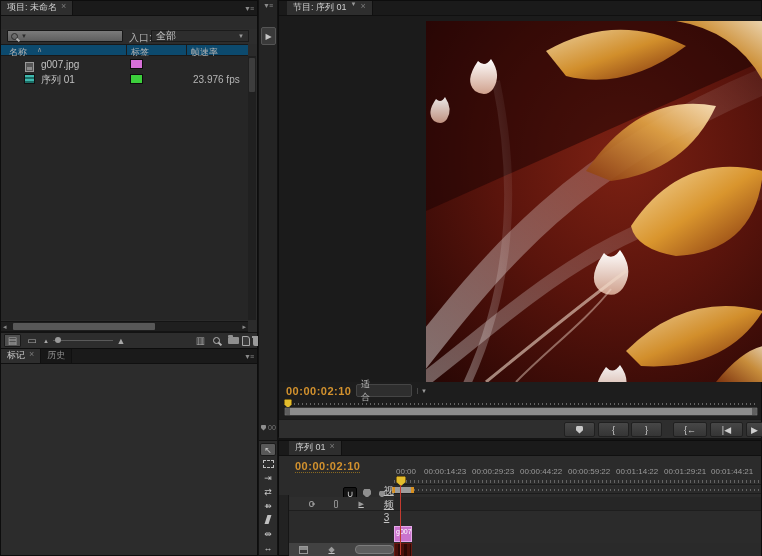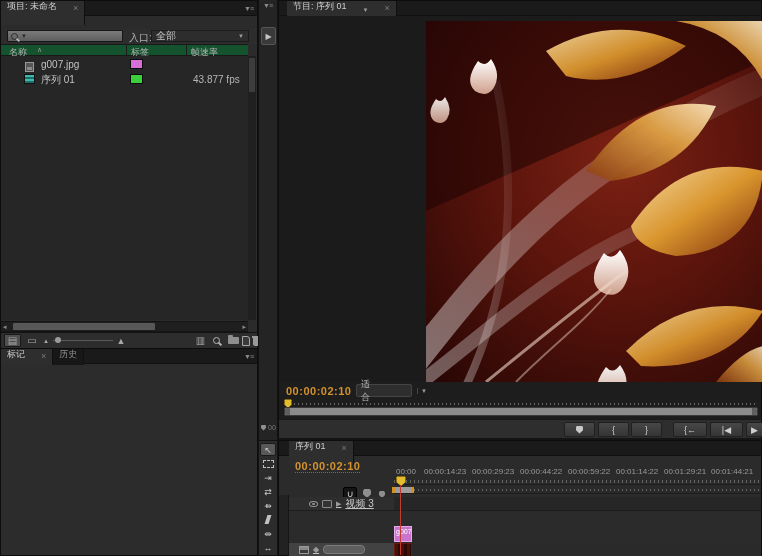--- a/index.html
+++ b/index.html
@@ -7,21 +7,21 @@
   #app {
     position:relative; width:762px; height:556px; overflow:hidden;
     background:#141414; font-family:"Liberation Sans","DejaVu Sans",sans-serif;
     font-size:10px; color:#c2c2c2; -webkit-font-smoothing:antialiased;
   }
   .abs { position:absolute; }
   .panel { position:absolute; background:#2b2b2b; border:1px solid #0d0d0d; }
 
   
   .tabbar { position:absolute; left:0; right:0; top:0; height:15px; background:#1a1a1a; border-bottom:1px solid #101010; display:flex; align-items:stretch; }
-  .tab { display:flex; align-items:flex-end; gap:16px; padding:12px 6px; background:#171717; color:#8f8f8f; font-size:9px; border-right:1px solid #101010; }
+  .tab { display:flex; align-items:flex-start; gap:4px; padding:0 6px; background:#171717; color:#8f8f8f; font-size:9px; border-right:1px solid #101010; }
   .tab.active { background:#2e2e2e; color:#cfcfcf; }
   .tab .x { color:#7a7a7a; font-size:9px; }
   .panelmenu { margin-left:auto; align-self:center; margin-right:4px; color:#8a8a8a; font-size:7px; letter-spacing:-1px; }
 
   
   .i-mag { position:relative; display:inline-block; width:7px; height:7px; border:1px solid #b5b5b5; border-radius:50%; }
   .i-mag::after { content:""; position:absolute; width:4px; height:2px; background:#b5b5b5; transform:rotate(45deg); right:-3px; bottom:-2px; }
   .i-folder { position:relative; display:inline-block; width:11px; height:7px; background:#8f8f8f; border-radius:1px; }
   .i-folder::before { content:""; position:absolute; top:-2px; left:0; width:5px; height:2px; background:#8f8f8f; border-radius:1px 1px 0 0; }
   .i-page { display:inline-block; width:8px; height:10px; border:1px solid #a8a8a8; border-radius:0 3px 0 0; background:#3a3a3a; }
@@ -45,21 +45,21 @@
 
   
   #project { left:0; top:0; width:258px; height:348px; }
   #project .inforow { position:absolute; left:0; right:0; top:15px; height:13px; background:#2d2d2d; display:flex; align-items:center; gap:6px; padding:0 8px; color:#b8b8b8; }
   #project .count { margin-left:auto; color:#aaa; }
   #project .searchrow { position:absolute; left:0; right:0; top:28px; height:15px; background:#2d2d2d; display:flex; align-items:center; }
   .searchbox { position:absolute; left:6px; top:1px; width:116px; height:12px; background:linear-gradient(#7b7b7b,#5e5e5e); border:1px solid #171717; border-radius:1px; display:flex; align-items:center; gap:3px; padding:0 3px; }
   .searchbox .dd { font-size:6px; color:#2b2b2b; }
   #entry-dd { position:absolute; left:150px; top:1px; width:98px; height:12px; background:#2d2d2d; border:1px solid #1b1b1b; display:flex; align-items:center; padding:0 4px; color:#c2c2c2; }
   #entry-dd .dd { margin-left:auto; font-size:6px; color:#9a9a9a; }
-  #project .cols { position:absolute; left:0; right:9px; top:43px; height:12px; background:#14532d; border-top:1px solid #191919; border-bottom:1px solid #191919; color:#b0b0b0; font-size:9px; }
+  #project .cols { position:absolute; left:0; right:9px; top:43px; height:12px; background:#0c4a6e; border-top:1px solid #191919; border-bottom:1px solid #191919; color:#b0b0b0; font-size:9px; }
   #project .cols .sep { position:absolute; top:0; bottom:0; width:1px; background:#1c1c1c; }
   #project .list { position:absolute; left:0; right:9px; top:55px; height:264px; background:#262626; }
   .prow { position:absolute; left:0; right:0; height:15px; display:flex; align-items:center; }
   .prow .name { position:absolute; left:40px; }
   .prow .sw { position:absolute; left:129px; top:2px; }
   .prow .fps { position:absolute; left:192px; color:#b5b5b5; }
   #project .hscroll { position:absolute; left:0; right:9px; top:320px; height:11px; background:#1f1f1f; border-top:1px solid #141414; border-bottom:1px solid #141414; }
   #project .hscroll .thumb { position:absolute; left:12px; top:1px; width:142px; height:7px; background:#585858; border-radius:1px; }
   #project .hscroll .ar { position:absolute; top:0; color:#8a8a8a; font-size:7px; line-height:9px; }
   #project .ptoolbar { position:absolute; left:0; right:0; top:331px; height:16px; background:#2d2d2d; border-top:1px solid #131313; }
@@ -108,21 +108,21 @@
   #snap-btn { position:absolute; left:64px; top:46px; width:14px; height:13px; background:#141414; border:1px solid #000; border-radius:2px; color:#d8d8d8; font-size:9px; display:flex; align-items:center; justify-content:center; }
   .tl-marker-ico { position:absolute; top:48px; }
   #ruler { position:absolute; left:115px; right:0; top:22px; height:22px; color:#9a9a9a; font-size:8px; border-bottom:1px solid #1c1c1c; overflow:hidden; }
   #ruler .tick { position:absolute; top:4px; white-space:nowrap; }
   #ruler .tickline { position:absolute; left:0; right:0; bottom:1px; height:3px; }
   #workstrip { position:absolute; left:115px; right:0; top:45px; height:8px; background:#2a2a2a; border-bottom:1px solid #1c1c1c; }
   #workbar { position:absolute; left:-2px; top:1px; width:22px; height:6px; background:#9c9c9c; border-left:3px solid #d79020; border-right:3px solid #d79020; }
   #tl-playpin { position:absolute; left:117px; top:35px; width:10px; height:10px; z-index:5; }
   #tl-redline { position:absolute; left:121px; top:44px; bottom:0; width:1px; background:#c23b30; z-index:6; }
   .gutter { position:absolute; left:0; width:10px; top:54px; bottom:0; background:#222; border-right:1px solid #161616; }
-  .trackrow .hdr { position:absolute; left:10px; width:105px; height:100%; background:#2e2e2e; border-bottom:1px solid #1e1e1e; display:flex; align-items:center; gap:4px; padding-left:20px;text-decoration:underline; }
+  .trackrow .hdr { position:absolute; left:10px; width:105px; height:100%; background:#2e2e2e; border-bottom:1px solid #1e1e1e; display:flex; align-items:center; gap:20px; padding-left:20px;text-decoration:underline; }
   .trackrow { position:absolute; left:0; right:0; }
   .trackrow .body { position:absolute; left:115px; right:0; height:100%; background:#262626; border-bottom:1px solid #1e1e1e; }
   .trackrow.sel .hdr { background:#424242; }
   .trackrow.sel .body { background:#2a2a2a; }
   .twirl { color:#9a9a9a; font-size:7px; }
   .tname { color:#c8c8c8; }
   #clip { position:absolute; left:115px; top:85px; width:18px; height:16px; background:#ca74ce; border:1px solid #e6a9e9; color:#fff; font-size:7px; overflow:hidden; white-space:nowrap; padding:1px; z-index:4; }
   #clipthumb { position:absolute; left:115px; top:102px; width:18px; height:14px; z-index:4;
     background:repeating-linear-gradient(90deg,#4a100a 0 3px,#2a0805 3px 6px), #3a0c08; border:1px solid #6a1a10; }
 </style>
@@ -165,21 +165,21 @@
     <div class="list">
       <div class="prow" style="top:1px">
         <span class="abs i-img" style="left:24px; top:2px"></span>
         <span class="name">g007.jpg</span>
         <span class="sw swatch" style="background:#d66fd8"></span>
       </div>
       <div class="prow" style="top:16px">
         <span class="abs i-seq" style="left:23px; top:2px"></span>
         <span class="name">序列 01</span>
         <span class="sw swatch" style="background:#3ccf3c"></span>
-        <span class="fps">43.877 fps</span>
+        <span class="fps">23.976 fps</span>
       </div>
     </div>
 
     <div class="hscroll">
       <span class="ar" style="left:2px">◂</span>
       <span class="thumb"></span>
       <span class="ar" style="right:2px">▸</span>
     </div>
 
     <div class="ptoolbar">

